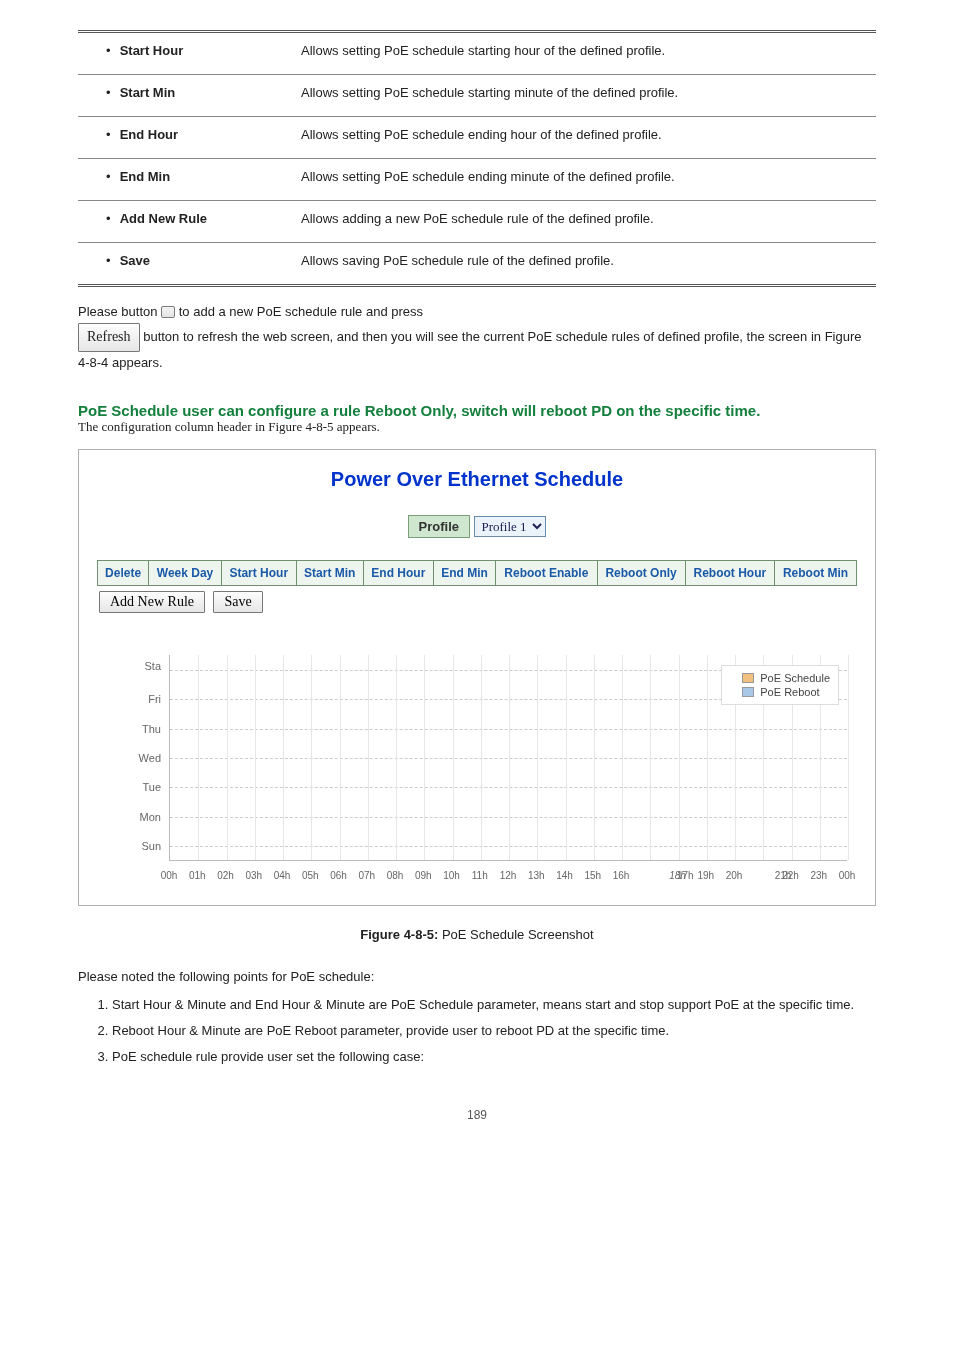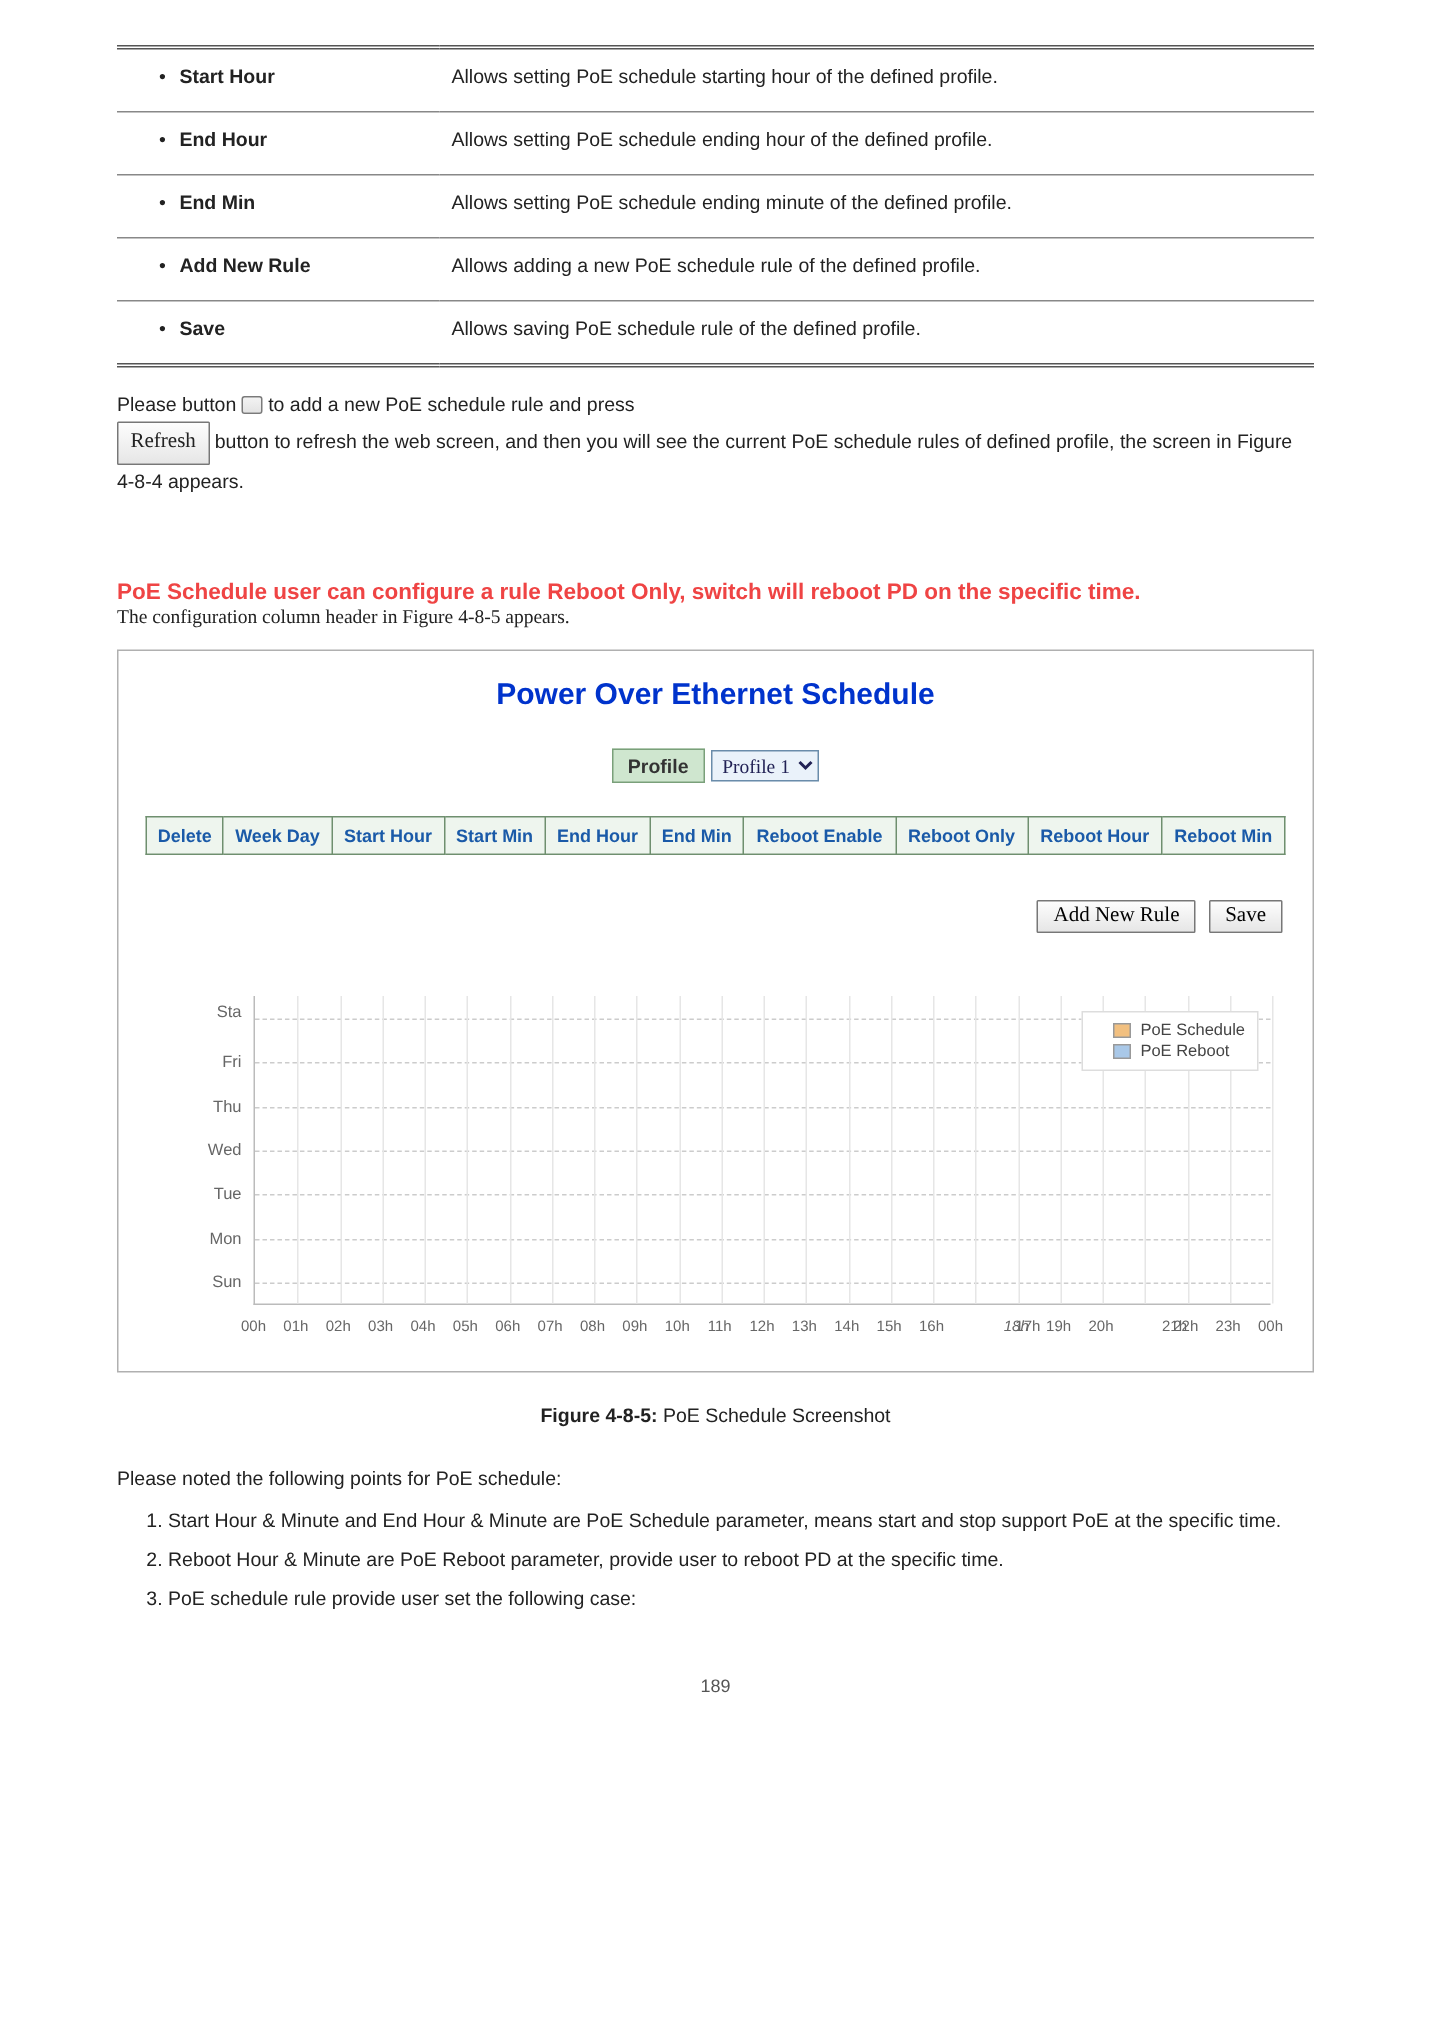--- a/index.html
+++ b/index.html
@@ -59,24 +59,24 @@
     border:1px solid #777;
     background:linear-gradient(#fdfdfd,#e6e6e6);
     padding:1px 8px 2px 8px;
     font-family:"Times New Roman", serif;
     font-size:14px;
     border-radius:1px;
     vertical-align:middle;
   }
   
   .sec-head {
-    margin-top: 54px;
+    margin-top: 28px;
     font-size: 15px;
     font-weight: bold;
-    color: #ef4444;
+    color: #15803d;
   }
   .sec-sub {
     margin-top: 0;
     font-size: 13px;
     color: #222;
     font-family: Liberation Serif, serif;
   }
   
   .panel-wrap {
     margin-top: 14px;
@@ -123,22 +123,22 @@
     border:1px solid #6f8f6f;
     background:#eef5ee;
     color:#1a5aa8;
     font-size:12px;
     font-weight:bold;
     padding:5px 6px;
     white-space:nowrap;
     font-family: Arial, sans-serif;
   }
   .btn-row {
-    text-align:right;
-    margin-top:30px;
+    text-align:left;
+    margin-top:5px;
   }
   .std-btn {
     display:inline-block;
     border:1px solid #777;
     background:linear-gradient(#fdfdfd,#e6e6e6);
     padding:2px 10px;
     font-family:"Times New Roman", serif;
     font-size:14px;
     border-radius:1px;
     margin:0 2px;
@@ -218,20 +218,24 @@
 </head>
 <body>
 
 <div class="page">
 
   <table class="desc-table">
     <tbody id="desc-body">
         <tr>
           <td class="obj"><span class="bullet">•</span> <span class="obj-text">Start Hour</span></td>
           <td>Allows setting PoE schedule starting hour of the defined profile.</td>
+        </tr>
+        <tr>
+          <td class="obj"><span class="bullet">•</span> <span class="obj-text">Start Min</span></td>
+          <td>Allows setting PoE schedule starting minute of the defined profile.</td>
         </tr>
         <tr>
           <td class="obj"><span class="bullet">•</span> <span class="obj-text">End Hour</span></td>
           <td>Allows setting PoE schedule ending hour of the defined profile.</td>
         </tr>
         <tr>
           <td class="obj"><span class="bullet">•</span> <span class="obj-text">End Min</span></td>
           <td>Allows setting PoE schedule ending minute of the defined profile.</td>
         </tr>
         <tr>

